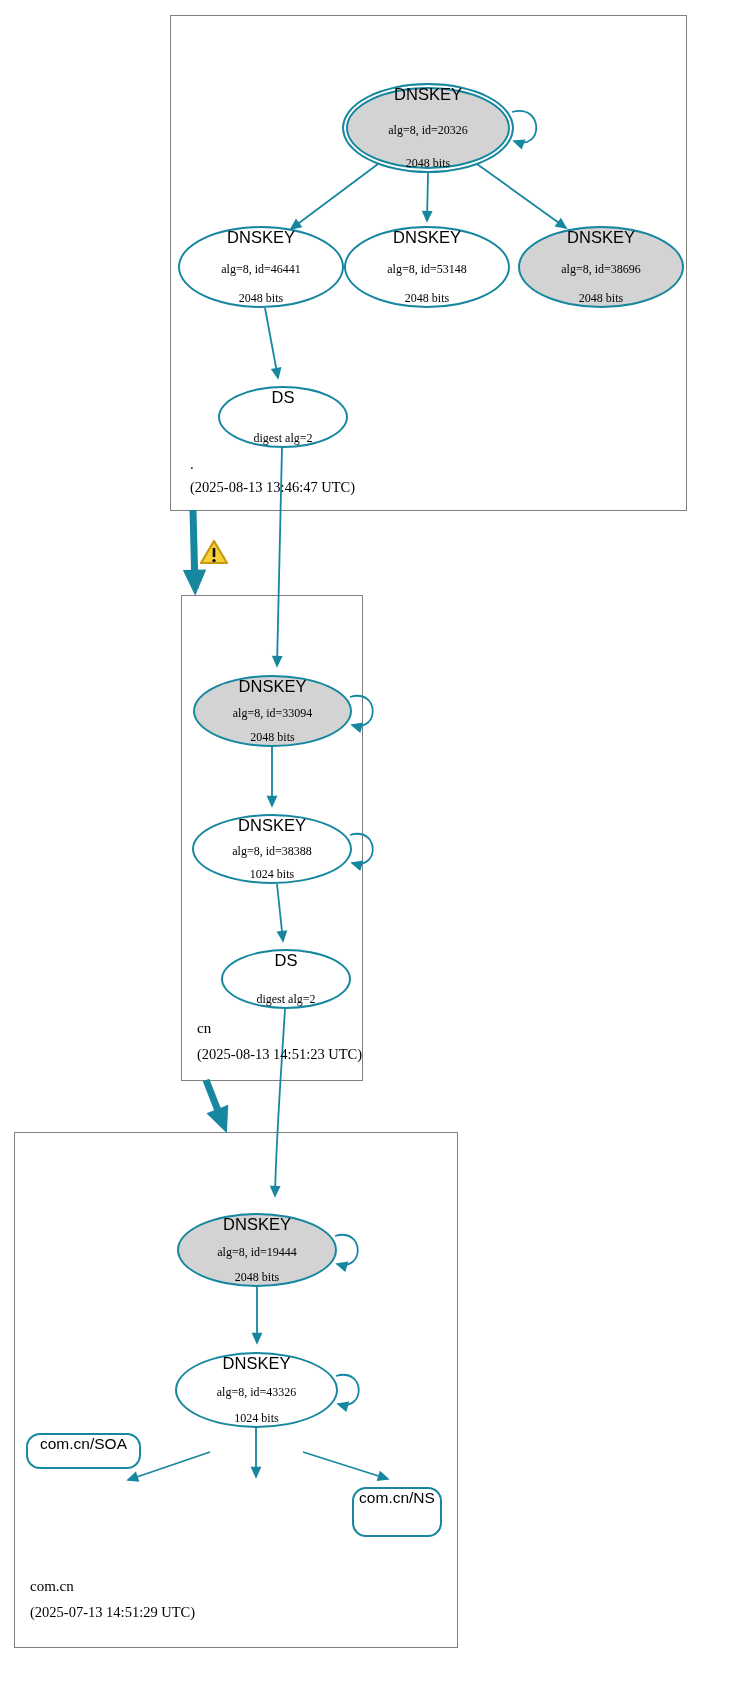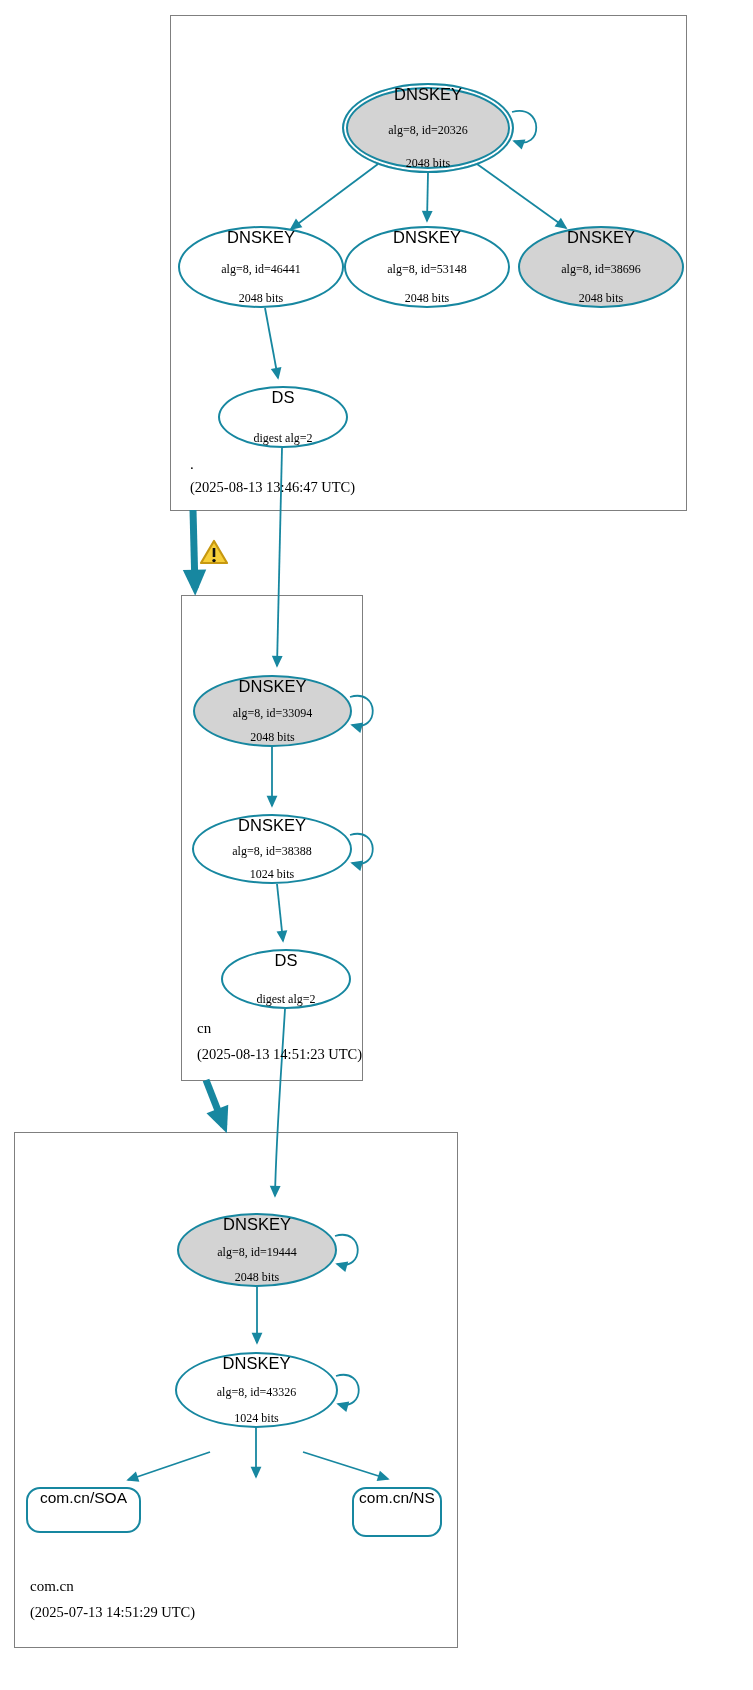--- a/index.html
+++ b/index.html
@@ -121,21 +121,21 @@
   <div class="node ellipse gray" style="left:177px;top:1213px;width:160px;height:74px;">
     <div class="ntitle">DNSKEY</div>
     <div class="ndetail">alg=8, id=19444</div>
     <div class="ndetail">2048 bits</div>
   </div>
   <div class="node ellipse" style="left:175px;top:1352px;width:163px;height:76px;">
     <div class="ntitle">DNSKEY</div>
     <div class="ndetail">alg=8, id=43326</div>
     <div class="ndetail">1024 bits</div>
   </div>
-  <div class="node pill" style="left:26px;top:1487px;width:115px;height:46px;">
+  <div class="node pill" style="left:26px;top:1433px;width:115px;height:36px;">
     <div>com.cn/SOA</div>
   </div>
   <div class="node pill" style="left:352px;top:1487px;width:90px;height:50px;">
     <div>com.cn/NS</div>
   </div>
   <div class="zonename" style="left:30px;top:1578px;">com.cn</div>
   <div class="timestamp" style="left:30px;top:1604px;">(2025-07-13 14:51:29 UTC)</div>
 
 </div>
 

